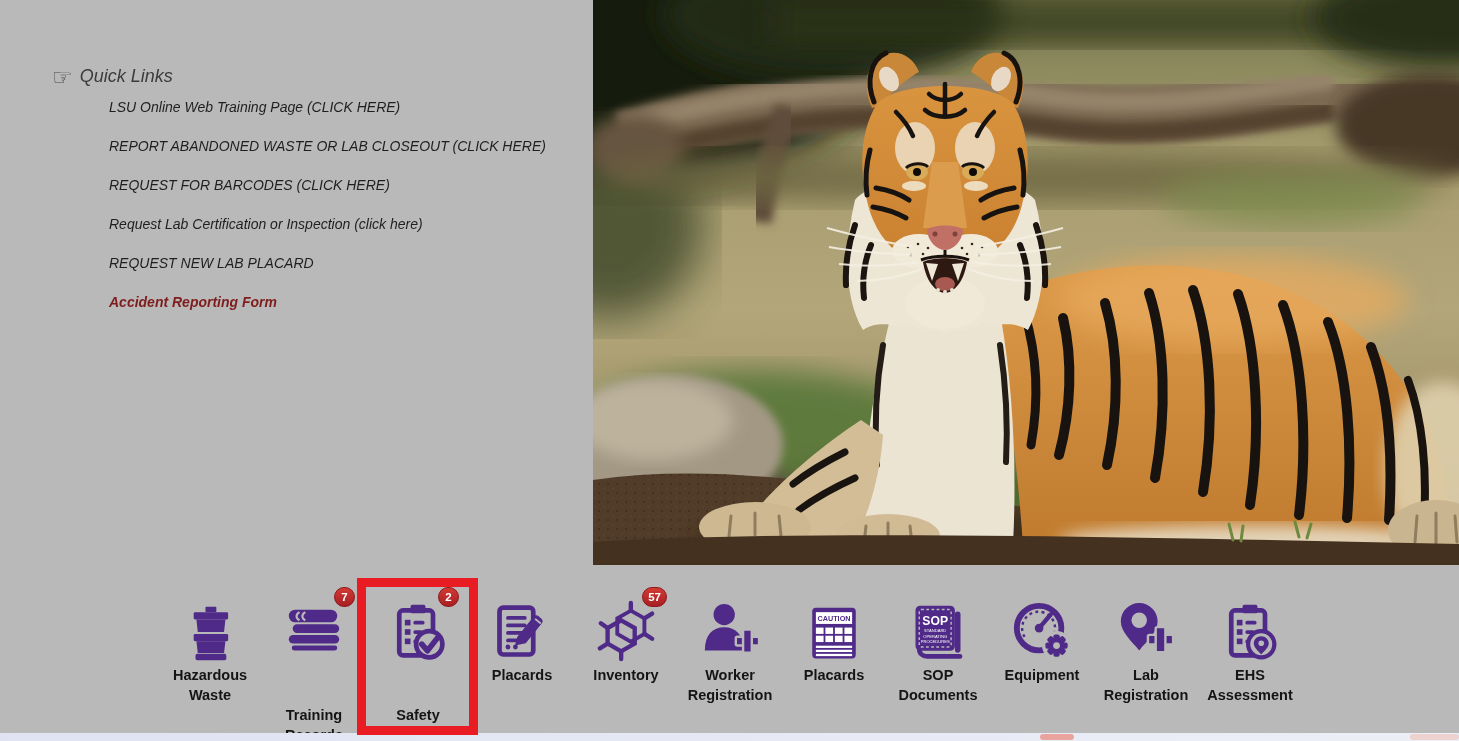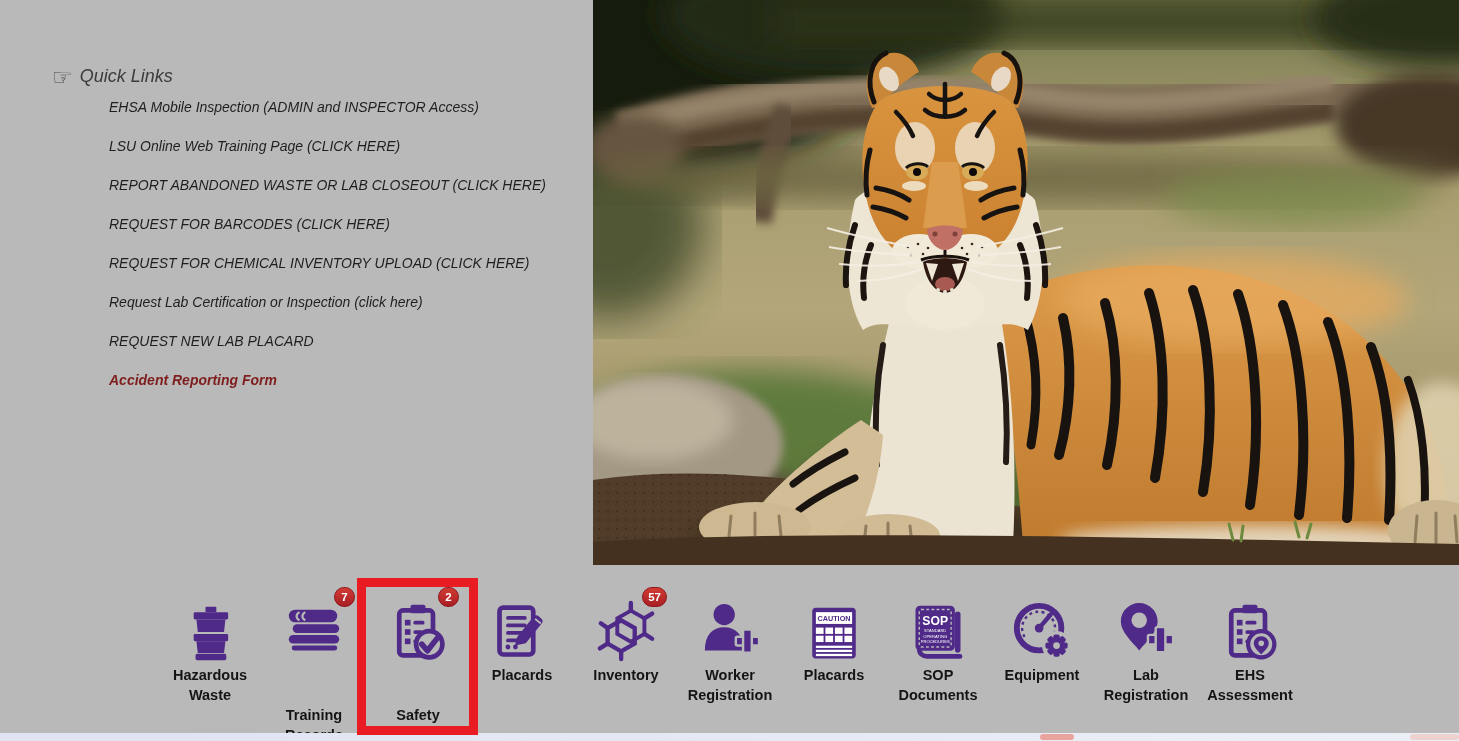--- a/index.html
+++ b/index.html
@@ -72,25 +72,23 @@
   .scroll-right { position:absolute; left:1410px; top:734px; width:49px; height:6px; border-radius:3px; background:#edd2d0; }
 </style>
 </head>
 <body>
 
 <div class="ql-title">
   <span class="hand-icon">☞</span>
   <span>Quick Links</span>
 </div>
 <ul class="ql-list">
-  <li><a>EHSA Mobile Inspection (ADMIN and INSPECTOR Access)</a></li>
   <li><a>LSU Online Web Training Page (CLICK HERE)</a></li>
   <li><a>REPORT ABANDONED WASTE OR LAB CLOSEOUT (CLICK HERE)</a></li>
   <li><a>REQUEST FOR BARCODES (CLICK HERE)</a></li>
-  <li><a>REQUEST FOR CHEMICAL INVENTORY UPLOAD (CLICK HERE)</a></li>
   <li><a>Request Lab Certification or Inspection (click here)</a></li>
   <li><a>REQUEST NEW LAB PLACARD</a></li>
   <li class="ql-bold"><a>Accident Reporting Form</a></li>
 </ul>
 
 <div class="photo">
 <svg viewBox="0 0 866 565" width="866" height="565" preserveAspectRatio="none">
   <defs>
     <linearGradient id="gGrass" x1="0" y1="0" x2="0" y2="1">
       <stop offset="0" stop-color="#6d6f46"></stop>

